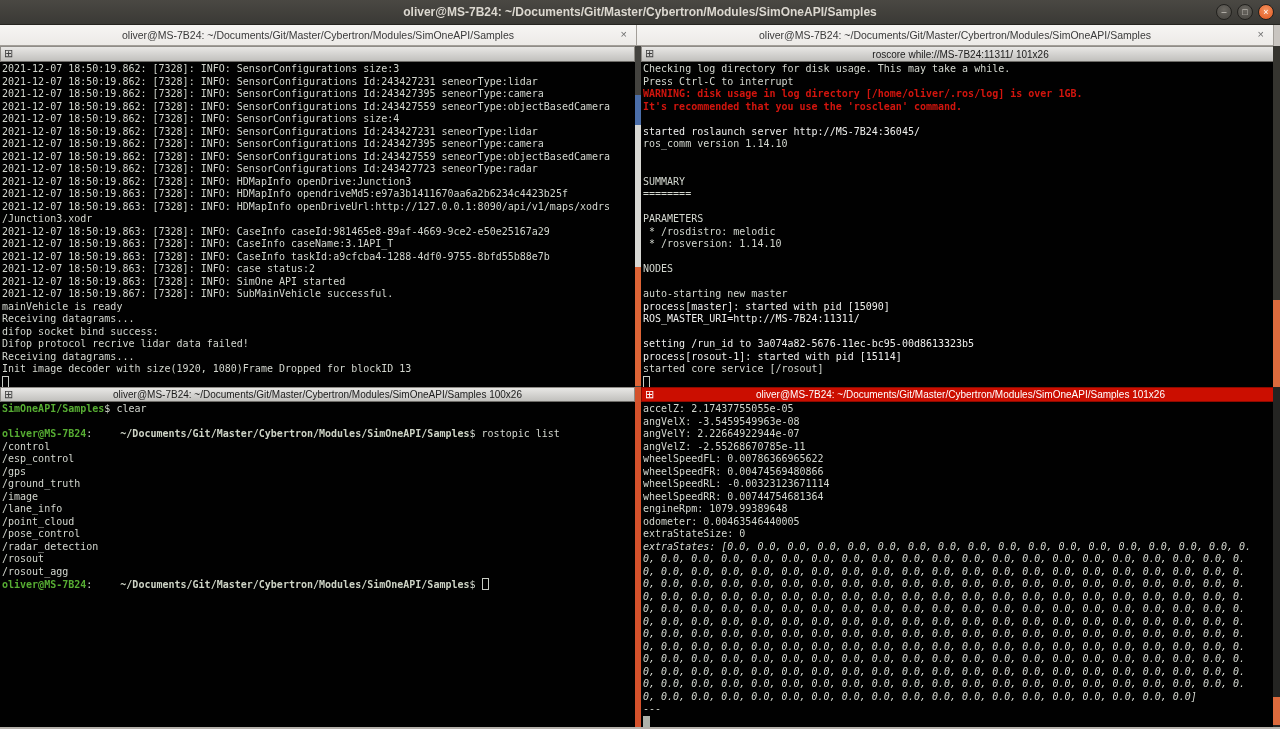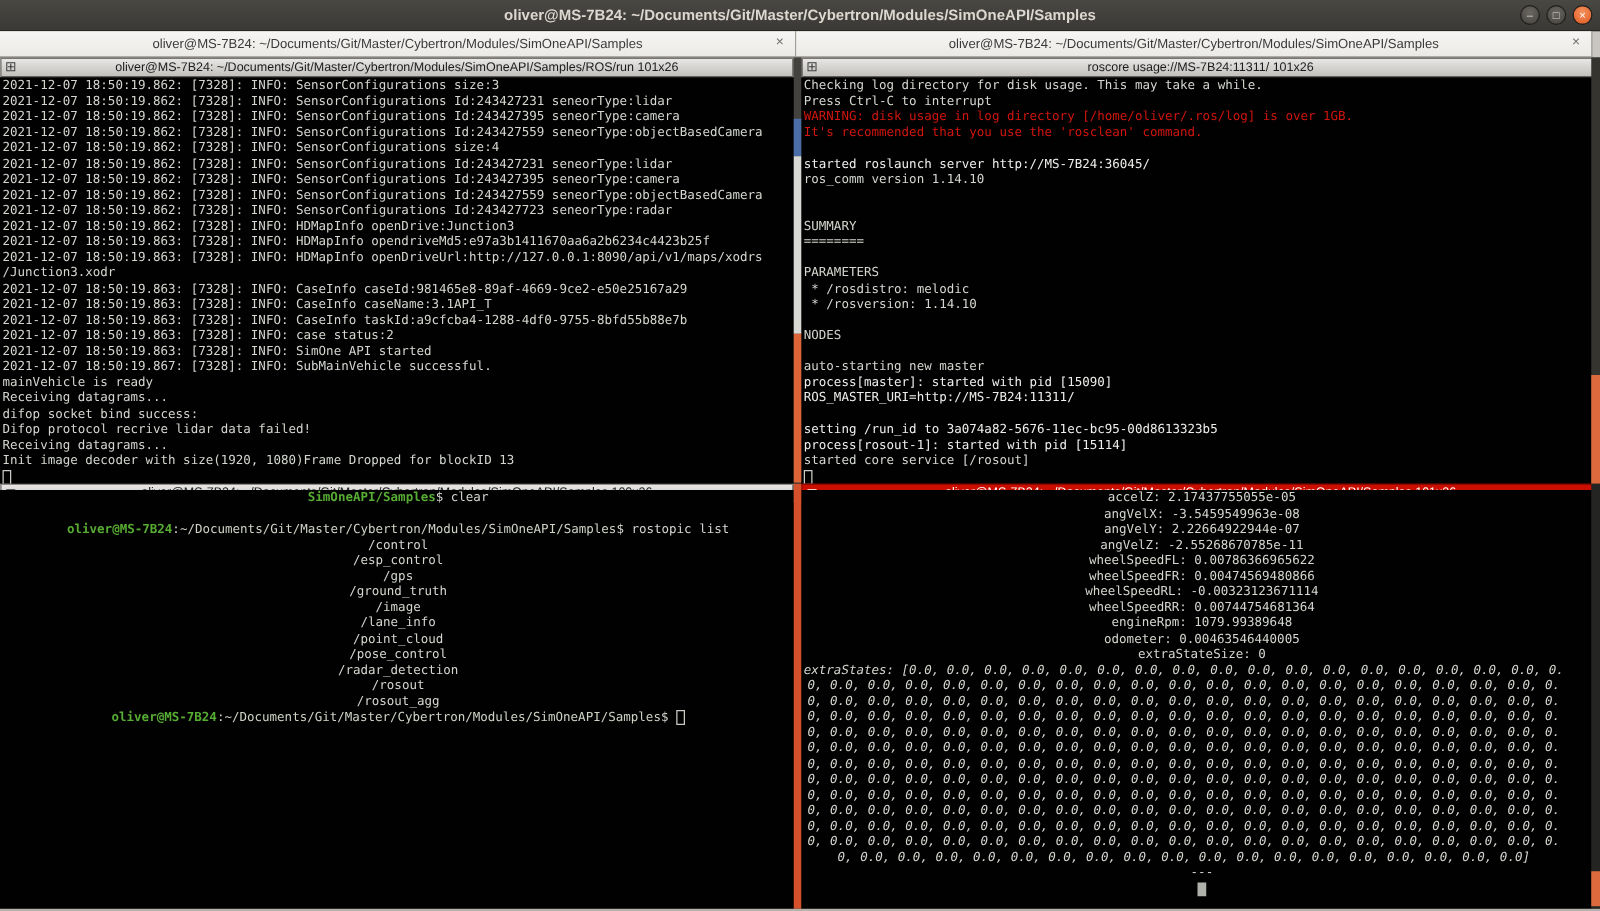--- a/index.html
+++ b/index.html
@@ -30,27 +30,27 @@
   .phead{height:16px;box-sizing:border-box;position:relative;
     background:linear-gradient(#e8e7e5,#c1c0bd);border:1px solid #8f8c87;border-bottom-color:#6e6c68;
     display:flex;align-items:center;justify-content:center;font-size:10px;color:#1b1b1b;}
   #bl .phead,#br .phead{height:15px;}
   .phead .picon{position:absolute;left:3px;top:0px;font-size:11px;color:#3c3c3c;}
   .phead.focus{background:#cb0e00;border-color:#8e0a00;color:#fff;}
   .phead.focus .picon{color:#fff;}
   .tbody{position:absolute;left:0;right:0;top:16px;bottom:0;background:#010101;overflow:hidden;
     padding:1px 0 0 2px;font-family:"DejaVu Sans Mono",monospace;font-size:10px;
     line-height:12.5px;color:#d3d7cf;white-space:pre;}
-  #bl .tbody,#br .tbody{top:5px;text-align:center;}
+  #bl .tbody,#br .tbody{top:15px;}
   .tline{height:12.5px;}
   .tline.wrap{height:auto;white-space:pre-wrap;word-break:break-all;width:101ch;font-style:italic;}
-  .c-red{color:#d2150e;}
+  .c-red{color:#d2150e;font-weight:bold;}
   .c-bold{color:#eeeeec;font-weight:normal;}
   .c-green{color:#57ad33;font-weight:bold;}
-  .c-path{color:#cdd3c5;font-weight:normal;}
+  .c-path{color:#cdd3c5;font-weight:bold;margin-left:28px;}
   .cursor{display:inline-block;vertical-align:text-bottom;}
   .cursor.hollow{width:5px;height:10px;border:1px solid #c8ccc4;}
   .cursor.block{width:7px;height:11px;background:#aeb2aa;}
   
   .strip,.sb{position:absolute;}
   #strip-top{left:635px;top:46px;width:6px;height:341px;background:#43423e;}
   #strip-top .seg-blue{position:absolute;left:0;top:49px;width:6px;height:30px;background:#4b6ea9;}
   #strip-top .seg-white{position:absolute;left:0;top:79px;width:6px;height:142px;background:#d8d8d4;}
   #strip-top .seg-orange{position:absolute;left:0;top:221px;width:6px;height:119px;background:#dd6436;}
   #strip-bottom{left:635px;top:387px;width:6px;height:340px;background:#d4512b;}
@@ -79,29 +79,28 @@
   </div>
   <div class="tab">
     <span>oliver@MS-7B24: ~/Documents/Git/Master/Cybertron/Modules/SimOneAPI/Samples</span>
     <span class="tclose">×</span>
   </div>
 </div>
 
 <div class="pane" id="tl">
   <div class="phead">
     <span class="picon">⊞</span>
-    <span>oliver@MS-7B24: ~/Documents/Git/Master/Cybertron/Modules/SimOneAPI/Samples/ROS/run 101x26</span>
   </div>
   <div class="tbody"><div class="tline"><span>2021-12-07 18:50:19.862: [7328]: INFO: SensorConfigurations size:3</span></div><div class="tline"><span>2021-12-07 18:50:19.862: [7328]: INFO: SensorConfigurations Id:243427231 seneorType:lidar</span></div><div class="tline"><span>2021-12-07 18:50:19.862: [7328]: INFO: SensorConfigurations Id:243427395 seneorType:camera</span></div><div class="tline"><span>2021-12-07 18:50:19.862: [7328]: INFO: SensorConfigurations Id:243427559 seneorType:objectBasedCamera</span></div><div class="tline"><span>2021-12-07 18:50:19.862: [7328]: INFO: SensorConfigurations size:4</span></div><div class="tline"><span>2021-12-07 18:50:19.862: [7328]: INFO: SensorConfigurations Id:243427231 seneorType:lidar</span></div><div class="tline"><span>2021-12-07 18:50:19.862: [7328]: INFO: SensorConfigurations Id:243427395 seneorType:camera</span></div><div class="tline"><span>2021-12-07 18:50:19.862: [7328]: INFO: SensorConfigurations Id:243427559 seneorType:objectBasedCamera</span></div><div class="tline"><span>2021-12-07 18:50:19.862: [7328]: INFO: SensorConfigurations Id:243427723 seneorType:radar</span></div><div class="tline"><span>2021-12-07 18:50:19.862: [7328]: INFO: HDMapInfo openDrive:Junction3</span></div><div class="tline"><span>2021-12-07 18:50:19.863: [7328]: INFO: HDMapInfo opendriveMd5:e97a3b1411670aa6a2b6234c4423b25f</span></div><div class="tline"><span>2021-12-07 18:50:19.863: [7328]: INFO: HDMapInfo openDriveUrl:http://127.0.0.1:8090/api/v1/maps/xodrs</span></div><div class="tline"><span>/Junction3.xodr</span></div><div class="tline"><span>2021-12-07 18:50:19.863: [7328]: INFO: CaseInfo caseId:981465e8-89af-4669-9ce2-e50e25167a29</span></div><div class="tline"><span>2021-12-07 18:50:19.863: [7328]: INFO: CaseInfo caseName:3.1API_T</span></div><div class="tline"><span>2021-12-07 18:50:19.863: [7328]: INFO: CaseInfo taskId:a9cfcba4-1288-4df0-9755-8bfd55b88e7b</span></div><div class="tline"><span>2021-12-07 18:50:19.863: [7328]: INFO: case status:2</span></div><div class="tline"><span>2021-12-07 18:50:19.863: [7328]: INFO: SimOne API started</span></div><div class="tline"><span>2021-12-07 18:50:19.867: [7328]: INFO: SubMainVehicle successful.</span></div><div class="tline"><span>mainVehicle is ready</span></div><div class="tline"><span>Receiving datagrams...</span></div><div class="tline"><span>difop socket bind success:</span></div><div class="tline"><span>Difop protocol recrive lidar data failed!</span></div><div class="tline"><span>Receiving datagrams...</span></div><div class="tline"><span>Init image decoder with size(1920, 1080)Frame Dropped for blockID 13</span></div><div class="tline"><span></span><span class="cursor hollow"></span></div></div>
 </div>
 
 <div class="pane" id="tr">
   <div class="phead">
     <span class="picon">⊞</span>
-    <span>roscore usage://MS-7B24:11311/ 101x26</span>
+    <span>roscore while://MS-7B24:11311/ 101x26</span>
   </div>
   <div class="tbody"><div class="tline"><span>Checking log directory for disk usage. This may take a while.</span></div><div class="tline"><span>Press Ctrl-C to interrupt</span></div><div class="tline"><span class="c-red">WARNING: disk usage in log directory [/home/oliver/.ros/log] is over 1GB.</span></div><div class="tline"><span class="c-red">It's recommended that you use the 'rosclean' command.</span></div><div class="tline"><span></span></div><div class="tline"><span class="c-bold">started roslaunch server http://MS-7B24:36045/</span></div><div class="tline"><span>ros_comm version 1.14.10</span></div><div class="tline"><span></span></div><div class="tline"><span></span></div><div class="tline"><span>SUMMARY</span></div><div class="tline"><span>========</span></div><div class="tline"><span></span></div><div class="tline"><span>PARAMETERS</span></div><div class="tline"><span> * /rosdistro: melodic</span></div><div class="tline"><span> * /rosversion: 1.14.10</span></div><div class="tline"><span></span></div><div class="tline"><span>NODES</span></div><div class="tline"><span></span></div><div class="tline"><span>auto-starting new master</span></div><div class="tline"><span class="c-bold">process[master]: started with pid [15090]</span></div><div class="tline"><span class="c-bold">ROS_MASTER_URI=http://MS-7B24:11311/</span></div><div class="tline"><span></span></div><div class="tline"><span class="c-bold">setting /run_id to 3a074a82-5676-11ec-bc95-00d8613323b5</span></div><div class="tline"><span class="c-bold">process[rosout-1]: started with pid [15114]</span></div><div class="tline"><span>started core service [/rosout]</span></div><div class="tline"><span></span><span class="cursor hollow"></span></div></div>
 </div>
 
 <div class="pane" id="bl">
   <div class="phead">
     <span class="picon">⊞</span>
     <span>oliver@MS-7B24: ~/Documents/Git/Master/Cybertron/Modules/SimOneAPI/Samples 100x26</span>
   </div>
   <div class="tbody"><div class="tline"><span class="c-green">SimOneAPI/Samples</span><span>$ clear</span></div><div class="tline"><span></span></div><div class="tline"><span class="c-green">oliver@MS-7B24</span><span>:</span><span class="c-path">~/Documents/Git/Master/Cybertron/Modules/SimOneAPI/Samples</span><span>$ rostopic list</span></div><div class="tline"><span>/control</span></div><div class="tline"><span>/esp_control</span></div><div class="tline"><span>/gps</span></div><div class="tline"><span>/ground_truth</span></div><div class="tline"><span>/image</span></div><div class="tline"><span>/lane_info</span></div><div class="tline"><span>/point_cloud</span></div><div class="tline"><span>/pose_control</span></div><div class="tline"><span>/radar_detection</span></div><div class="tline"><span>/rosout</span></div><div class="tline"><span>/rosout_agg</span></div><div class="tline"><span class="c-green">oliver@MS-7B24</span><span>:</span><span class="c-path">~/Documents/Git/Master/Cybertron/Modules/SimOneAPI/Samples</span><span>$ </span><span class="cursor hollow"></span></div></div>

